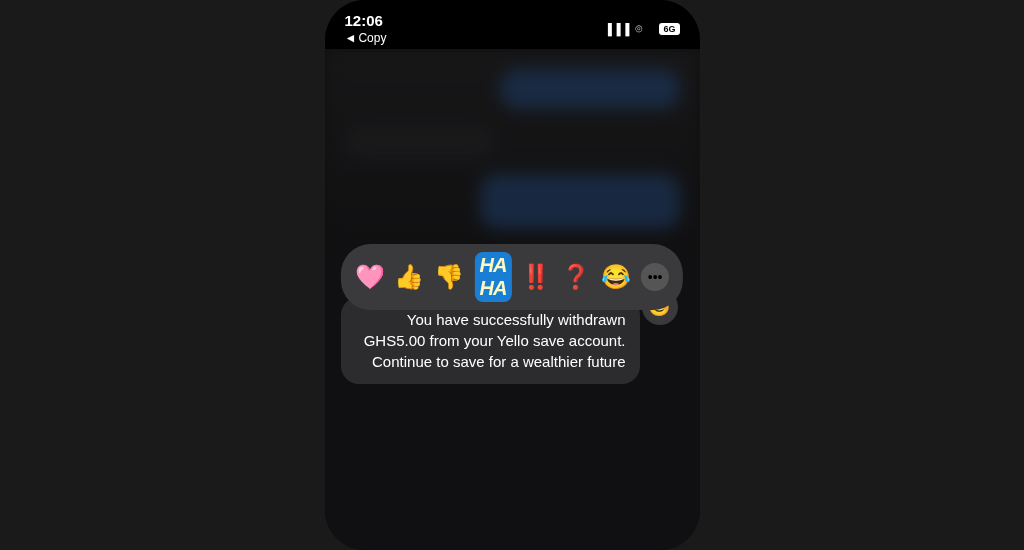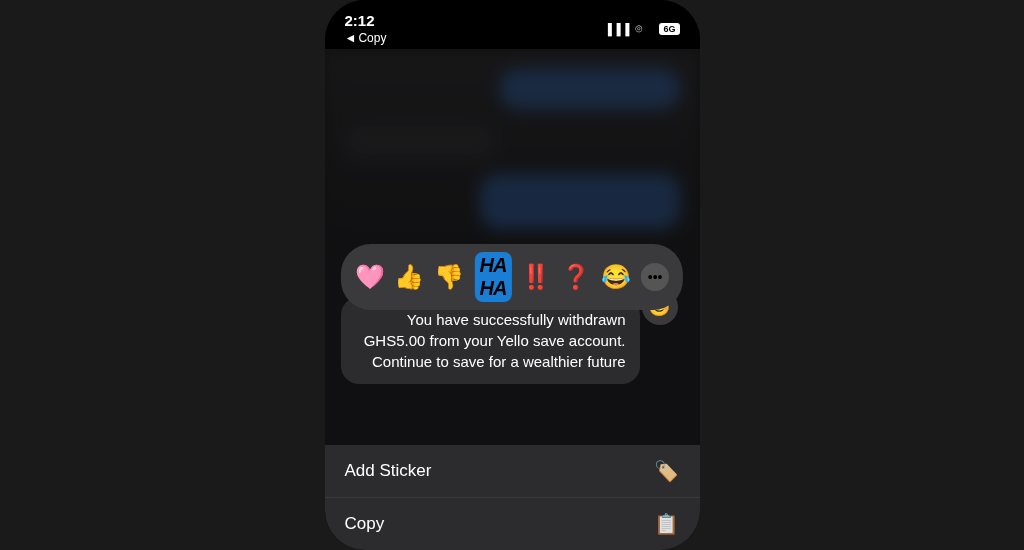--- a/index.html
+++ b/index.html
@@ -233,21 +233,21 @@
       z-index: 4;
     }
   </style>
 </head>
 <body>
 
 <div class="phone-frame">
 
   <div class="status-bar">
     <div class="status-left">
-      <div class="status-time">2:12</div>
+      <div class="status-time">12:06</div>
       <div class="back-nav">
         <span class="back-chevron">◄</span>
         <span>Copy</span>
       </div>
     </div>
     <div class="status-right">
       <span class="signal-icon">▐▐▐</span>
       <span class="wifi-icon">⌾</span>
       <span class="battery-badge">6G</span>
     </div>
@@ -260,39 +260,29 @@
       <div class="blurred-bubble-2"></div>
       <div class="blurred-bubble-3"></div>
     </div>
 
     <div class="overlay"></div>
 
     <div class="reaction-bar">
       <span class="reaction-emoji">🩷</span>
       <span class="reaction-emoji">👍</span>
       <span class="reaction-emoji">👎</span>
-      <span class="reaction-emoji" style="font-size:20px; background:#1a7fd4; padding:2px 5px; border-radius:8px; color:#000000; font-weight:700; font-style:italic; letter-spacing:-1px;">HA<br style="line-height:0">HA</span>
+      <span class="reaction-emoji" style="font-size:20px; background:#1a7fd4; padding:2px 5px; border-radius:8px; color:#fef9c3; font-weight:700; font-style:italic; letter-spacing:-1px;">HA<br style="line-height:0">HA</span>
       <span class="reaction-emoji">‼️</span>
       <span class="reaction-emoji">❓</span>
       <span class="reaction-emoji">😂</span>
       <span class="reaction-emoji" style="width:28px;height:28px;border-radius:50%;background:#555;display:inline-flex;align-items:center;justify-content:center;font-size:14px;">•••</span>
     </div>
 
     <div class="message-bubble">
       <p class="message-text">You have successfully withdrawn GHS5.00 from your Yello save account. Continue to save for a wealthier future</p>
     </div>
 
     <div class="tapback-icon">
       <span>😊</span>
     </div>
 
-    <div class="context-menu">
-      <div class="context-item">
-        <span class="context-label">Add Sticker</span>
-        <span class="context-icon">🏷️</span>
-      </div>
-      <div class="context-item">
-        <span class="context-label">Copy</span>
-        <span class="context-icon">📋</span>
-      </div>
-    </div>
   </div>
 </div>
 
 </body></html>

